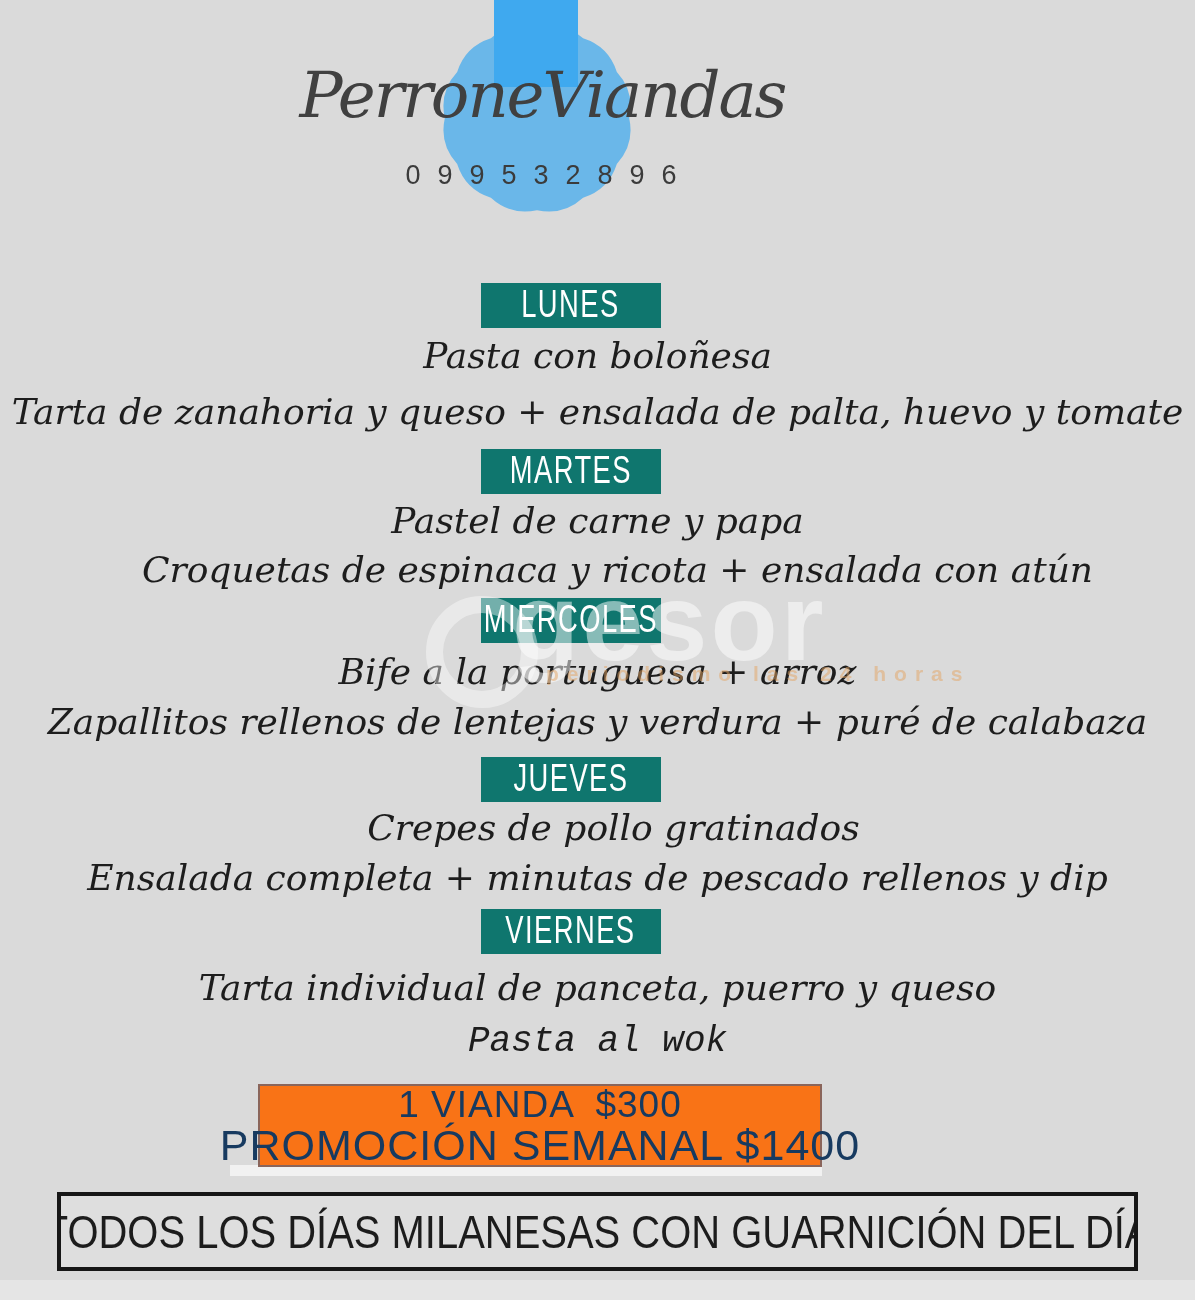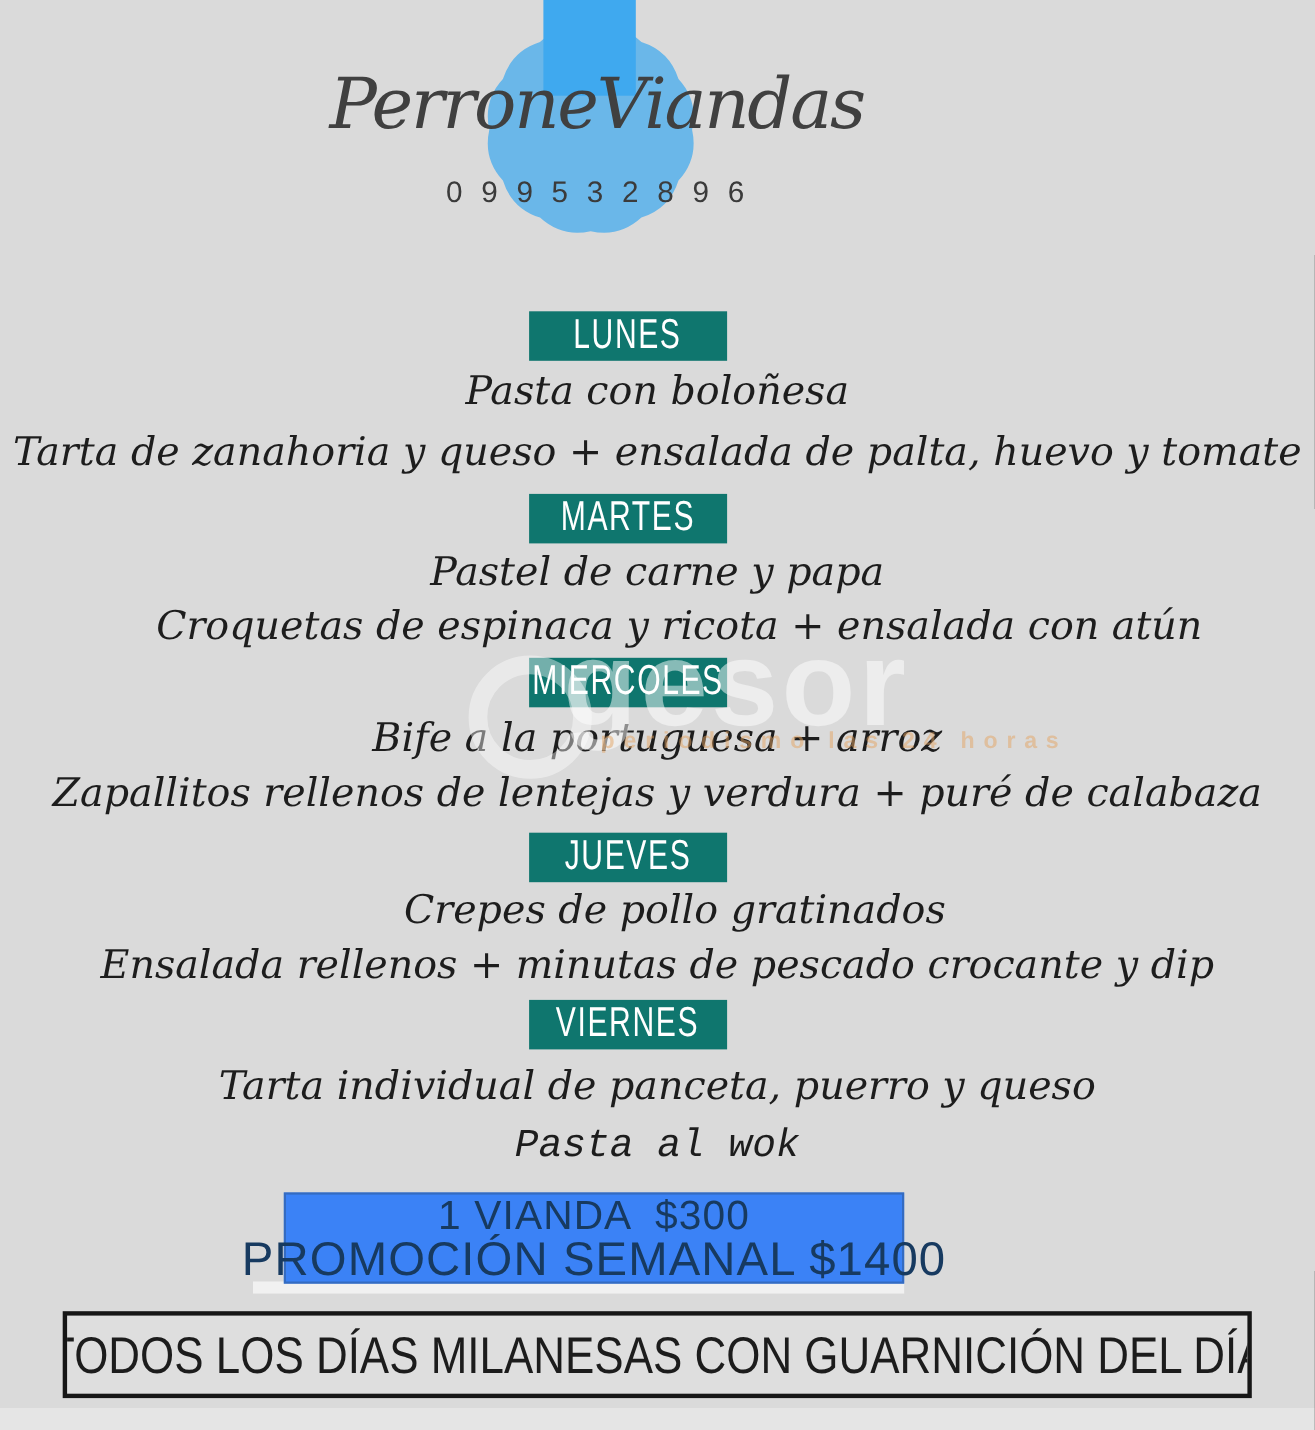--- a/index.html
+++ b/index.html
@@ -64,21 +64,21 @@
   }
   .wm-sub{
     position:absolute;left:126px;top:74px;white-space:nowrap;
     font-size:21px;font-weight:bold;letter-spacing:8px;
     color:rgba(228,164,98,0.5);
   }
 
   
   .price-box{
     position:absolute;left:258px;top:1084px;width:560px;height:79px;z-index:4;
-    background:#3b82f6;border:2px solid rgba(47,90,150,0.55);
+    background:#f97316;border:2px solid rgba(47,90,150,0.55);
     display:flex;flex-direction:column;align-items:center;justify-content:center;
     color:#173a60;
   }
   .price-line1{font-size:37px;line-height:38px;letter-spacing:1px;white-space:pre;}
   .price-line2{font-size:43px;line-height:42px;letter-spacing:1px;white-space:pre;}
   .price-shadow{
     position:absolute;left:230px;top:1165px;width:592px;height:11px;
     background:#f1f1f1;z-index:3;
   }
 
@@ -125,21 +125,21 @@
   <div class="day-label lbl-miercoles">
     <span>MIERCOLES</span>
   </div>
   <div class="hand ln-w1">Bife a la portuguesa + arroz</div>
   <div class="hand ln-w2">Zapallitos rellenos de lentejas y verdura + puré de calabaza</div>
 
   <div class="day-label lbl-jueves">
     <span>JUEVES</span>
   </div>
   <div class="hand ln-j1">Crepes de pollo gratinados</div>
-  <div class="hand ln-j2">Ensalada rellenos + minutas de pescado crocante y dip</div>
+  <div class="hand ln-j2">Ensalada completa + minutas de pescado rellenos y dip</div>
 
   <div class="day-label lbl-viernes">
     <span>VIERNES</span>
   </div>
   <div class="hand ln-v1">Tarta individual de panceta, puerro y queso</div>
   <div class="hand ln-v2">Pasta al wok</div>
 
   <div class="watermark">
     <div class="wm-ring"></div>
     <div class="wm-text">gesor</div>

